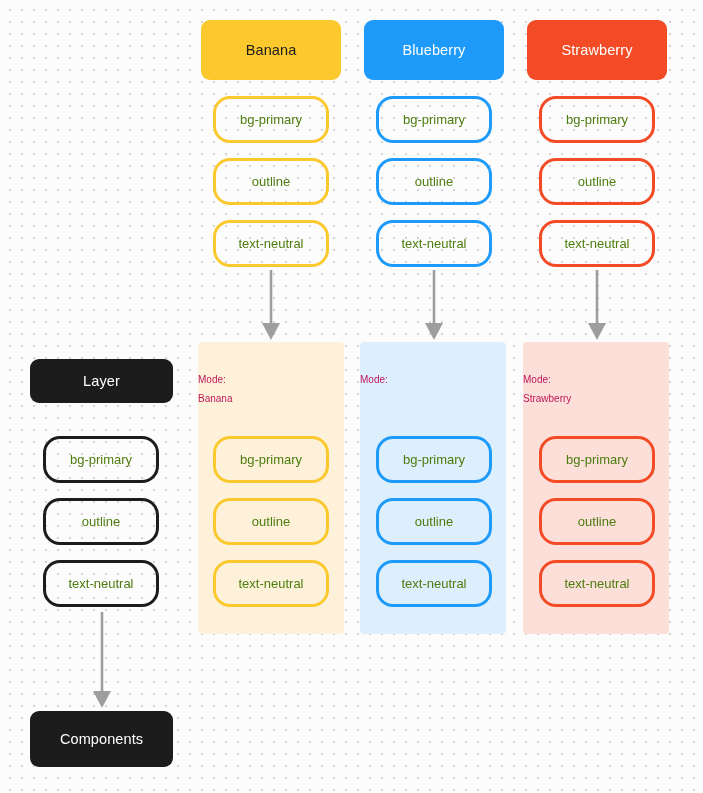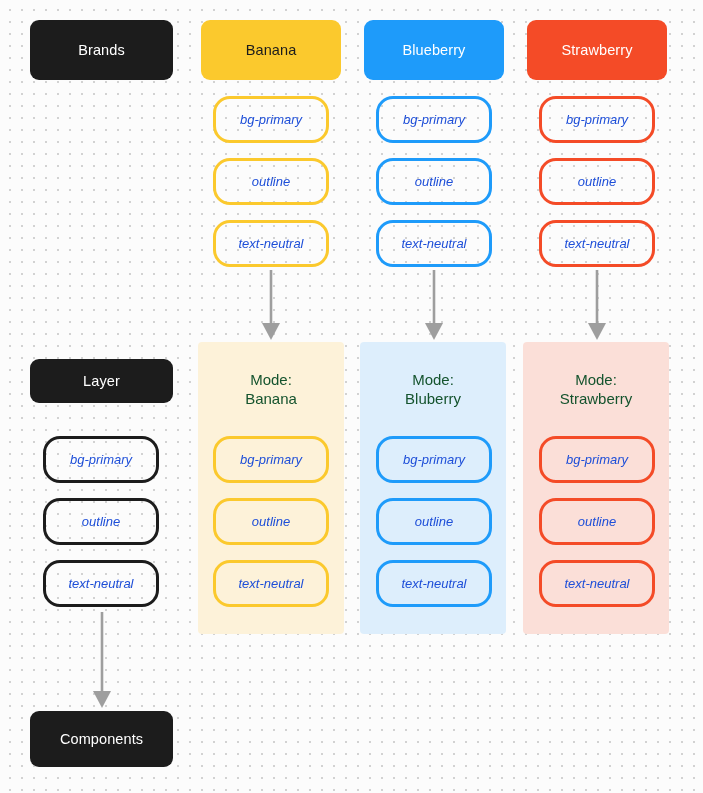--- a/index.html
+++ b/index.html
@@ -50,46 +50,44 @@
   }
   .header-brand.banana      { background: #fbc92d; color: #1c1c1c; }
   .header-brand.blueberry   { background: #1e9bfa; color: #ffffff; }
   .header-brand.strawberry  { background: #f44b27; color: #ffffff; }
 
   
   .chip {
     border-radius: 17px;
     background: transparent;
     font-size: 13px;
-    color: #1d4ed8;
+    color: #4d7c0f;
     border: 3.5px solid #000000;
-    font-style: italic;
   }
   .chip.banana     { border-color: #fbc92d; }
   .chip.blueberry  { border-color: #1e9bfa; }
   .chip.strawberry { border-color: #f44b27; }
   .chip.neutral    { border-color: #1c1c1c; border-width: 3px; }
 
   
   .mode-panel {
     position: absolute;
     box-sizing: border-box;
     border-radius: 4px;
   }
   .mode-panel.banana     { background: #fdf2d9; }
   .mode-panel.blueberry  { background: #ddeefc; }
   .mode-panel.strawberry { background: #fbdfd8; }
 
   .mode-title {
     position: absolute;
     left: 0;
     right: 0;
-    text-align: center;
-    font-size: 15px;
-    color: #14532d;
+    font-size: 10px;
+    color: #be185d;
     line-height: 19px;
   }
 
   
   .arrow {
     position: absolute;
   }
 </style>
 </head>
 <body>
@@ -111,23 +109,20 @@
   <svg class="arrow" style="left:582px; top:270px;" width="30" height="72" viewBox="0 0 30 72">
     <line x1="15" y1="0" x2="15" y2="57" stroke="#9e9e9e" stroke-width="2.6"></line>
     <path d="M15 70 L6 53 L24 53 Z" fill="#9e9e9e"></path>
   </svg>
 
   <svg class="arrow" style="left:87px; top:612px;" width="30" height="98" viewBox="0 0 30 98">
     <line x1="15" y1="0" x2="15" y2="83" stroke="#9e9e9e" stroke-width="2.6"></line>
     <path d="M15 96 L6 79 L24 79 Z" fill="#9e9e9e"></path>
   </svg>
 
-  <div class="node header-dark" style="left:30px; top:20px; width:143px; height:60px;">
-    <span>Brands</span>
-  </div>
 
   <div class="node header-brand banana" style="left:201px; top:20px; width:140px; height:60px;">
     <span>Banana</span>
   </div>
   <div class="node chip banana" style="left:213px; top:96px; width:116px; height:47px;">
     <span>bg-primary</span>
   </div>
   <div class="node chip banana" style="left:213px; top:158px; width:116px; height:47px;">
     <span>outline</span>
   </div>
@@ -183,21 +178,20 @@
   </div>
   <div class="node chip banana" style="left:213px; top:498px; width:116px; height:47px;">
     <span>outline</span>
   </div>
   <div class="node chip banana" style="left:213px; top:560px; width:116px; height:47px;">
     <span>text-neutral</span>
   </div>
 
   <div class="mode-title" style="top:370px; left:360px; width:146px;">
     <div>Mode:</div>
-    <div>Bluberry</div>
   </div>
   <div class="node chip blueberry" style="left:376px; top:436px; width:116px; height:47px;">
     <span>bg-primary</span>
   </div>
   <div class="node chip blueberry" style="left:376px; top:498px; width:116px; height:47px;">
     <span>outline</span>
   </div>
   <div class="node chip blueberry" style="left:376px; top:560px; width:116px; height:47px;">
     <span>text-neutral</span>
   </div>

